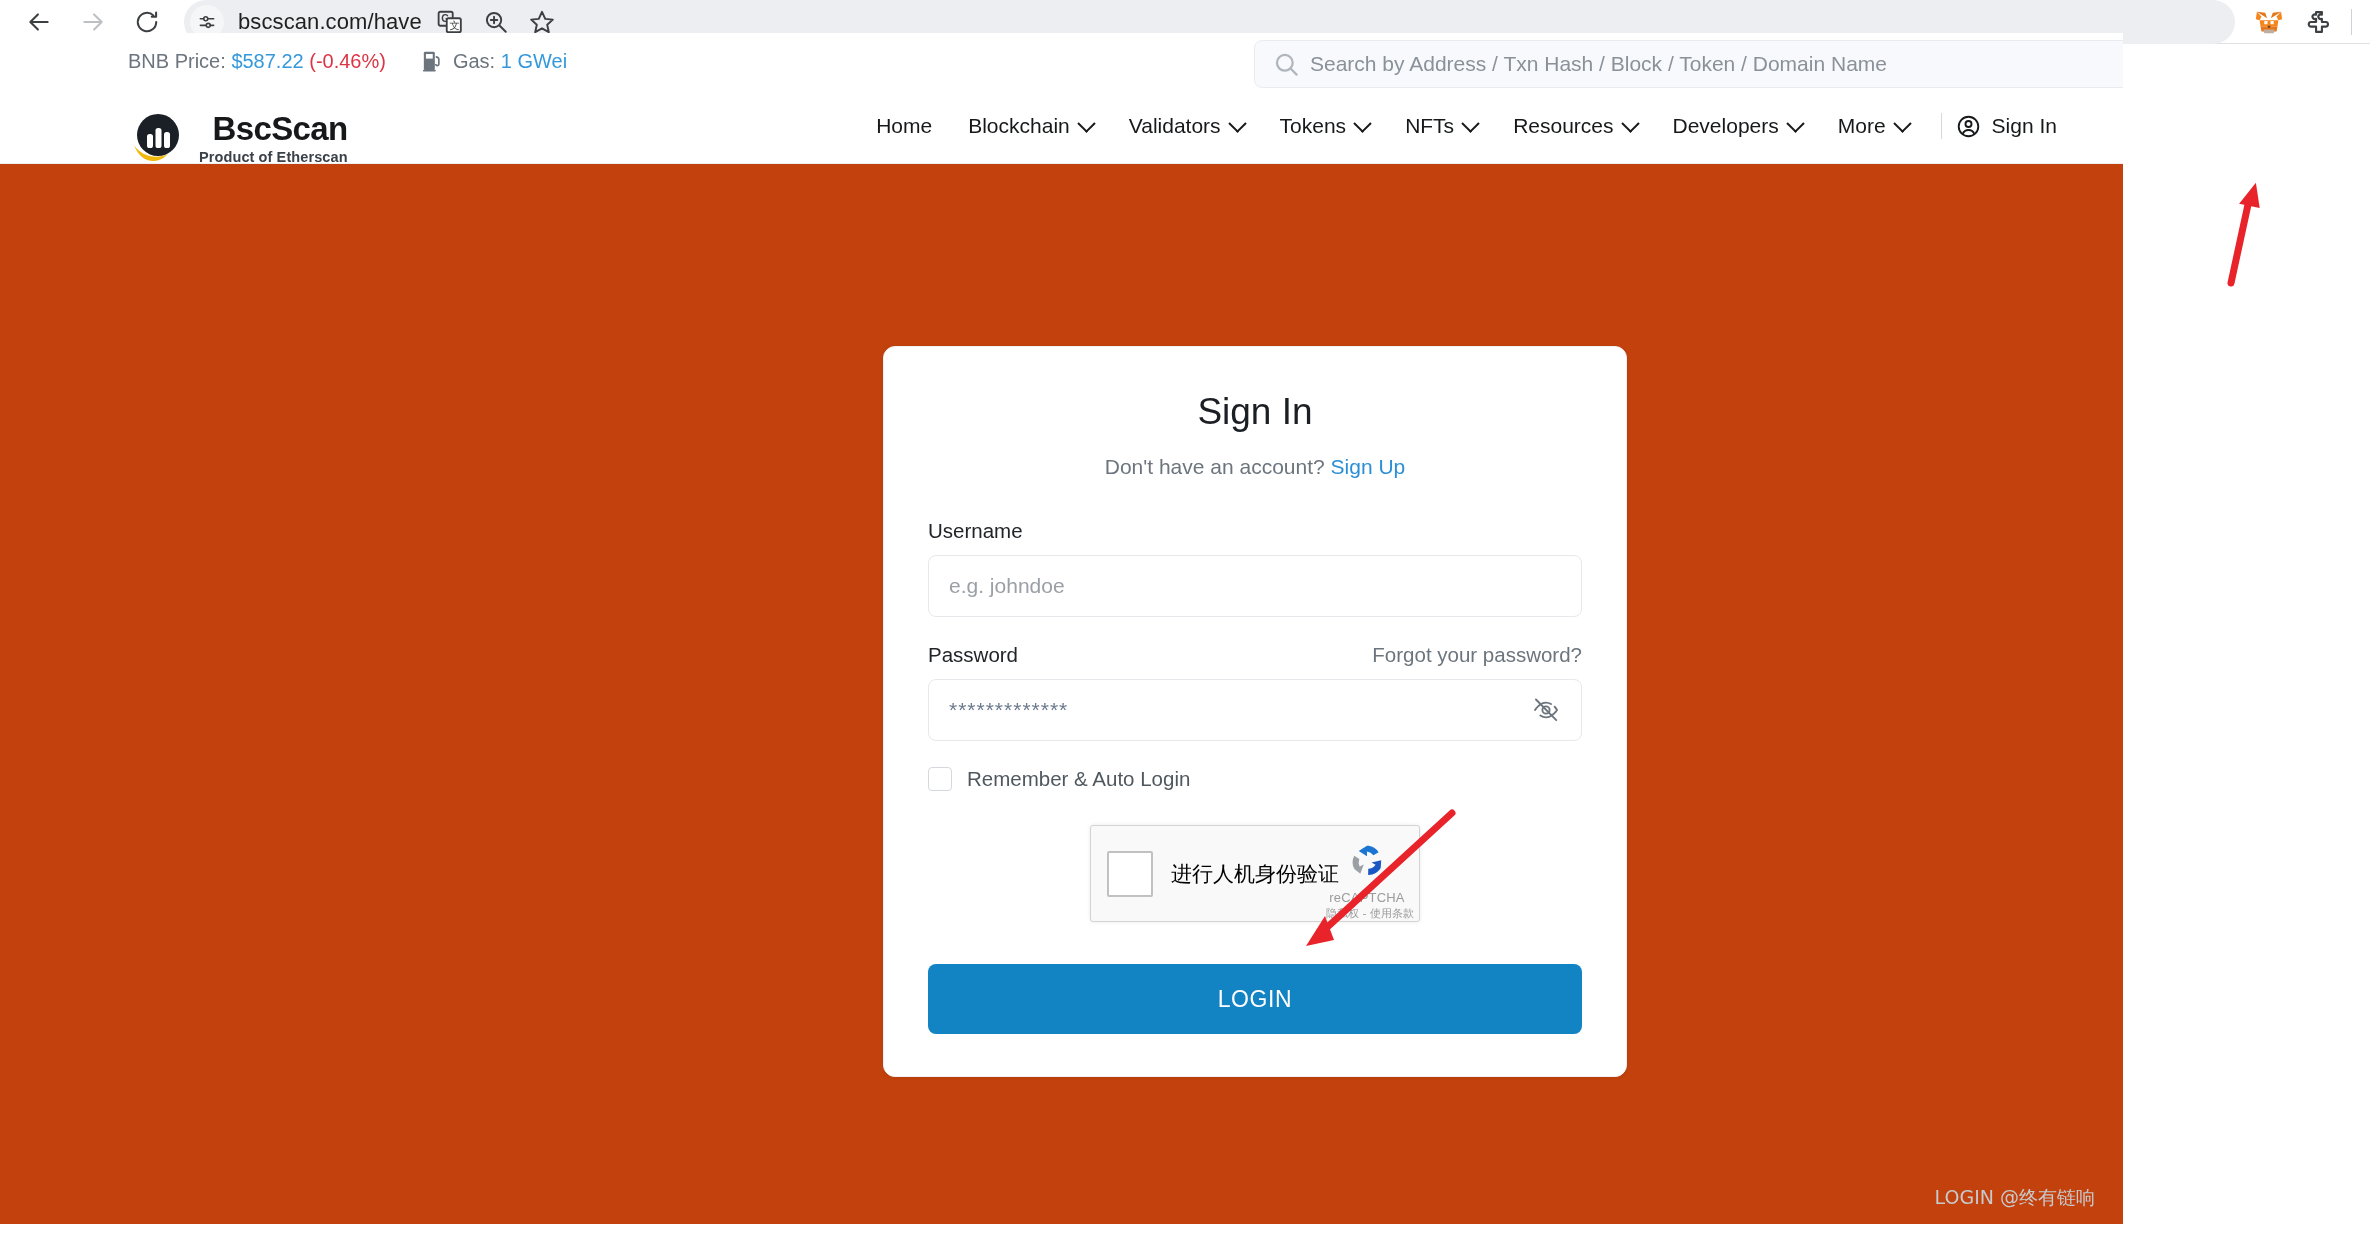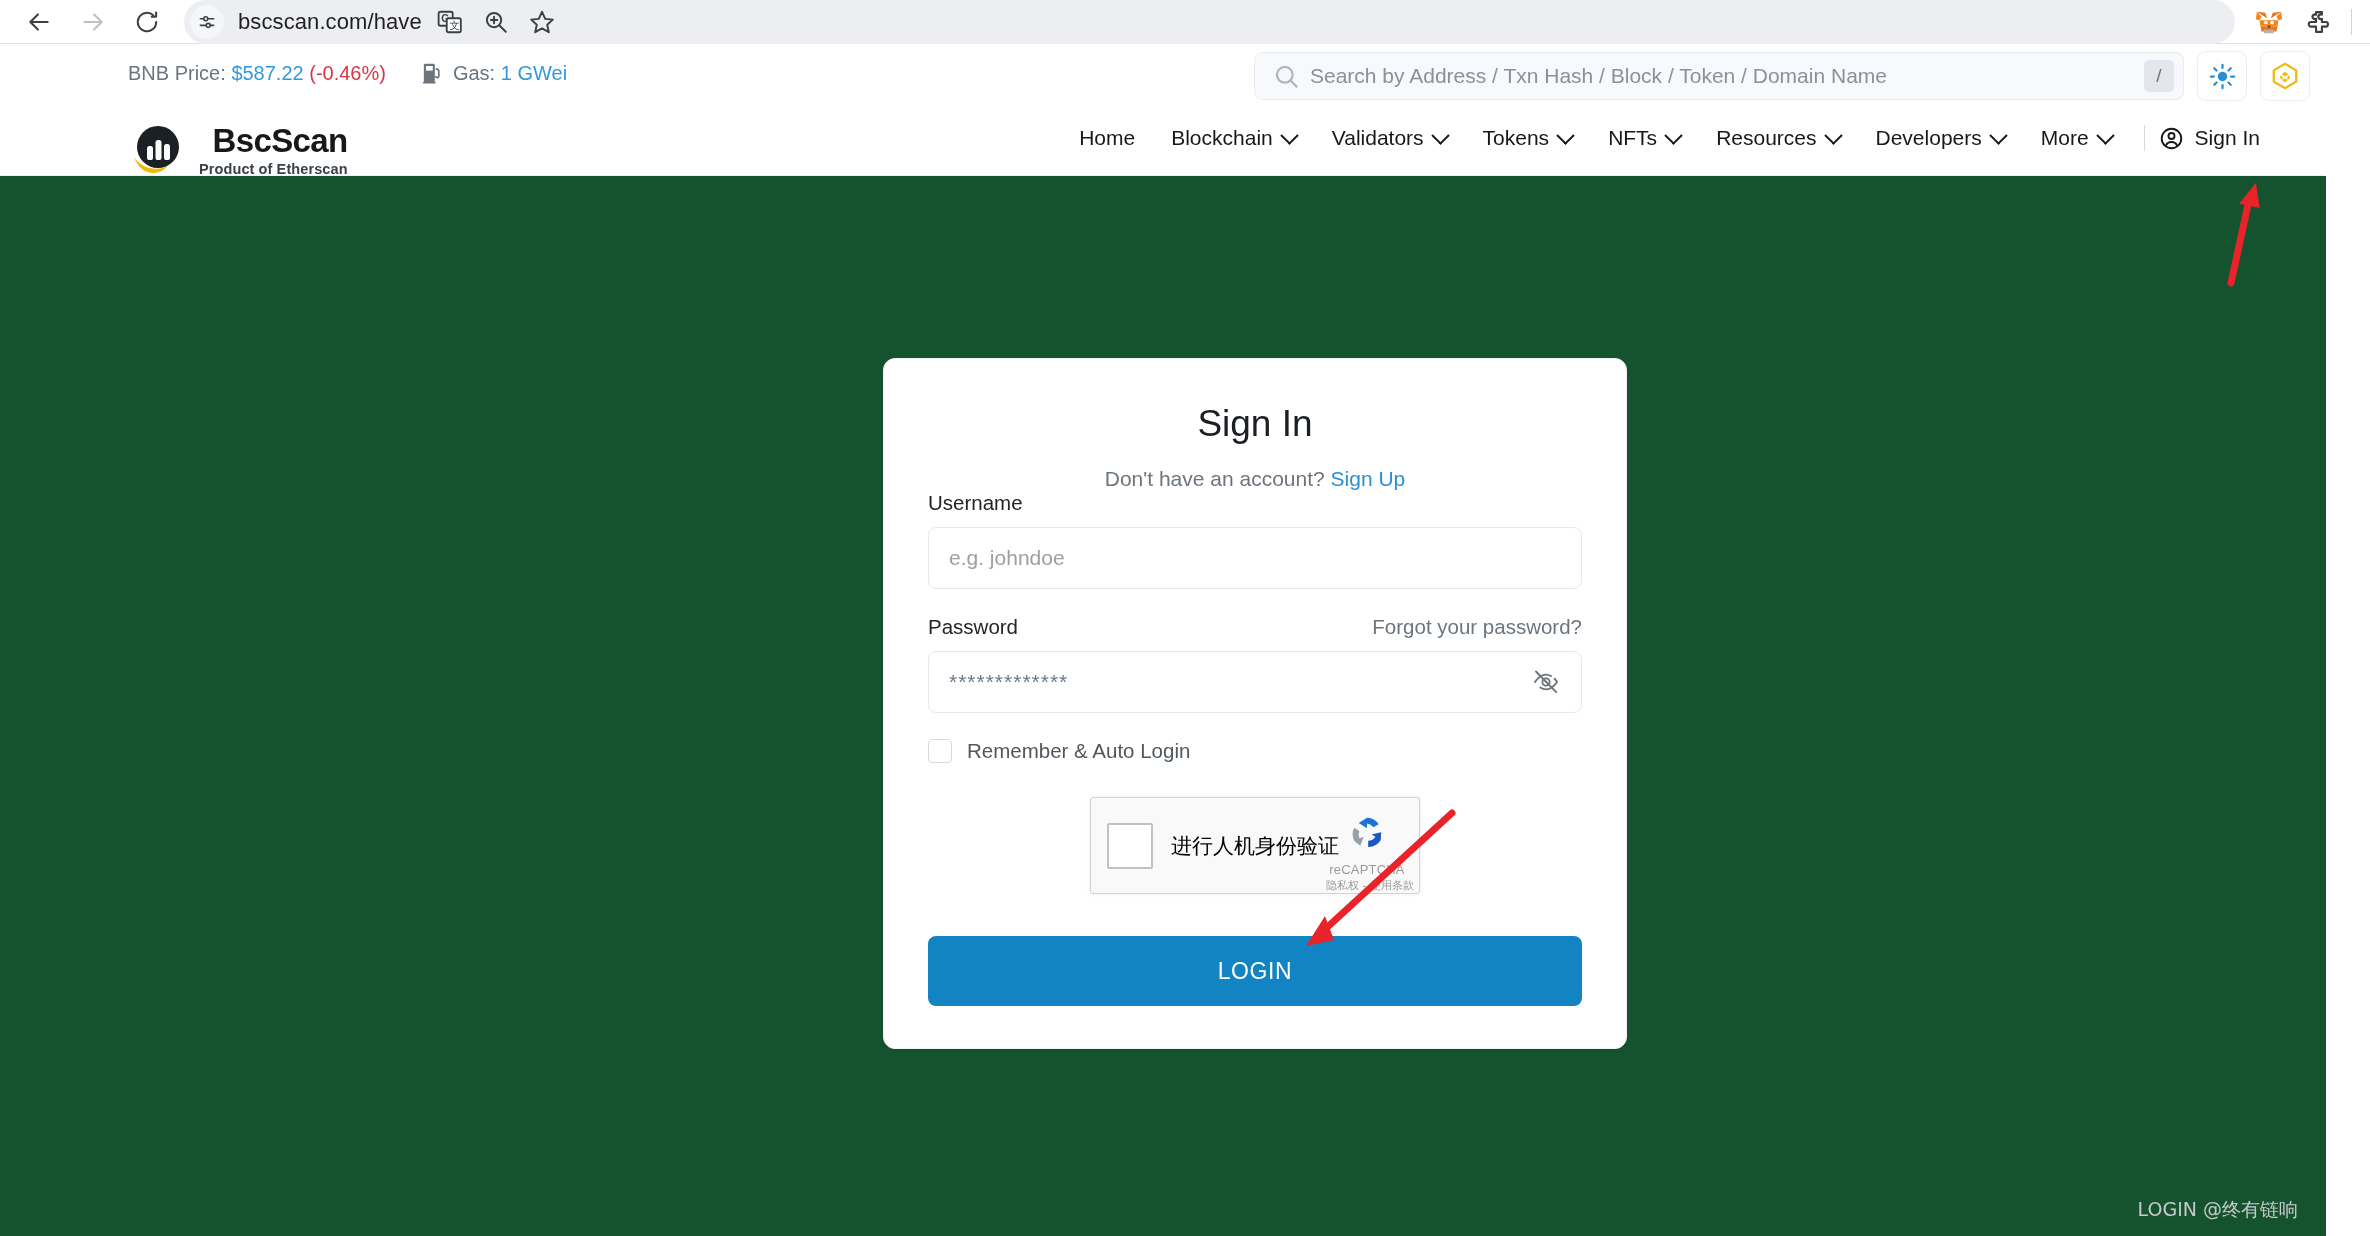--- a/index.html
+++ b/index.html
@@ -85,24 +85,24 @@
   .chrome-divider {
     width: 1px; height: 26px;
     background: #cfd2d6;
     margin-left: 12px;
     flex: none;
   }
 
   
   .page {
     position: absolute;
-    left: 0; top: 45px;
-    width: 2326px;
+    left: 0; top: 33px;
+    width: 2123px;
     height: 1191px;
-    background: #14532d;
+    background: #c2410c;
     overflow: hidden;
   }
 
   
   .price-strip {
     height: 56px;
     background: #ffffff;
     display: flex;
     align-items: center;
     padding-left: 128px;
@@ -260,20 +260,21 @@
     text-align: center;
     font-size: 37px;
     color: #1b1f23;
     font-weight: normal;
     margin: 0 0 22px 0;
   }
   .card-sub {
     text-align: center;
     font-size: 21px;
     color: #6c757d;
+    margin-bottom: 40px;
   }
   .link-blue { color: #2a8fd4; }
   .field-label {
     font-size: 20.5px;
     color: #212529;
     margin-bottom: 12px;
   }
   .label-row {
     display: flex;
     justify-content: space-between;

